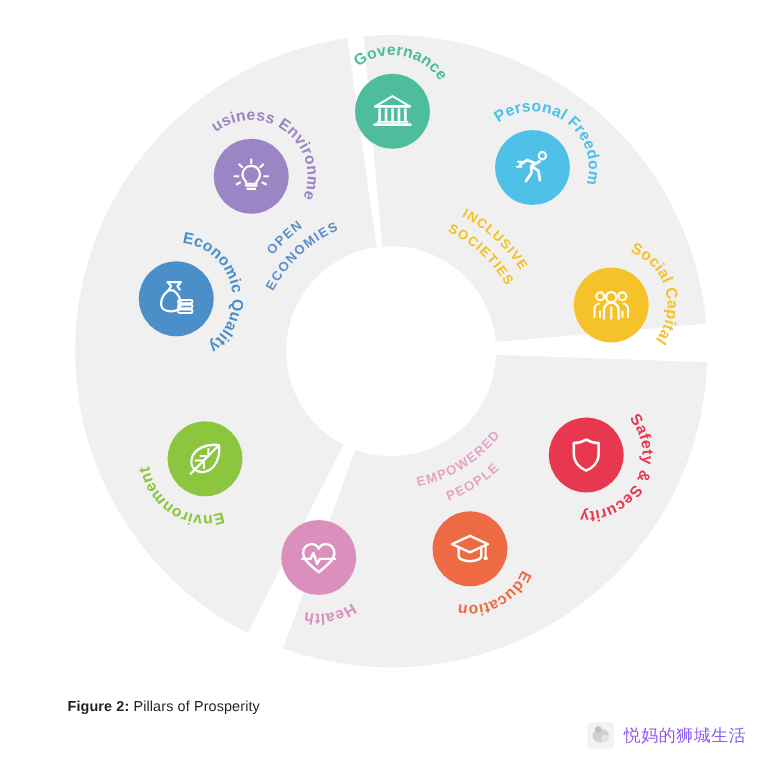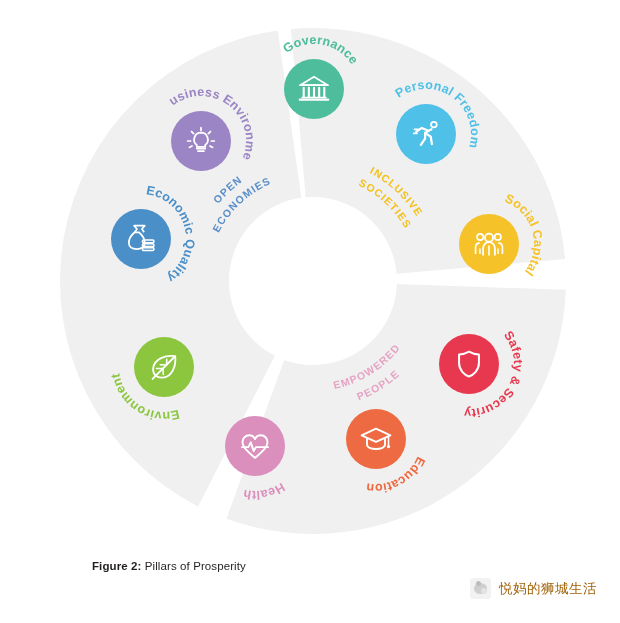--- a/index.html
+++ b/index.html
@@ -27,21 +27,20 @@
     height: 540px;
   }
   .caption {
     position: absolute;
     left: 54px;
     top: 560px;
     font-size: 11.5px;
     color: #231f20;
     letter-spacing: 0.1px;
     white-space: nowrap;
-    margin-left: 38px;
   }
   .caption .cap-strong {
     font-weight: bold;
   }
   .watermark {
     position: absolute;
     left: 470px;
     top: 578px;
     display: flex;
     align-items: center;
@@ -59,21 +58,21 @@
   .wm-avatar .blob {
     position: absolute;
     background: #d8d8d8;
     border-radius: 50%;
   }
   .wm-avatar .b1 { left: 4px; top: 5px; width: 13px; height: 11px; background:#cfcfcf; }
   .wm-avatar .b2 { left: 6px; top: 3px; width: 5px; height: 5px; background:#bdbdbd; }
   .wm-avatar .b3 { left: 11px; top: 10px; width: 6px; height: 6px; background:#e3e3e3; }
   .wm-text {
     font-size: 13.5px;
-    color: #a16207;
+    color: #8b5cf6;
     letter-spacing: 0.5px;
     white-space: nowrap;
   }
   svg text {
     font-family: "Liberation Sans", sans-serif;
   }
   .seg-label {
     font-size: 10.5px;
     font-weight: bold;
     letter-spacing: 1.1px;

